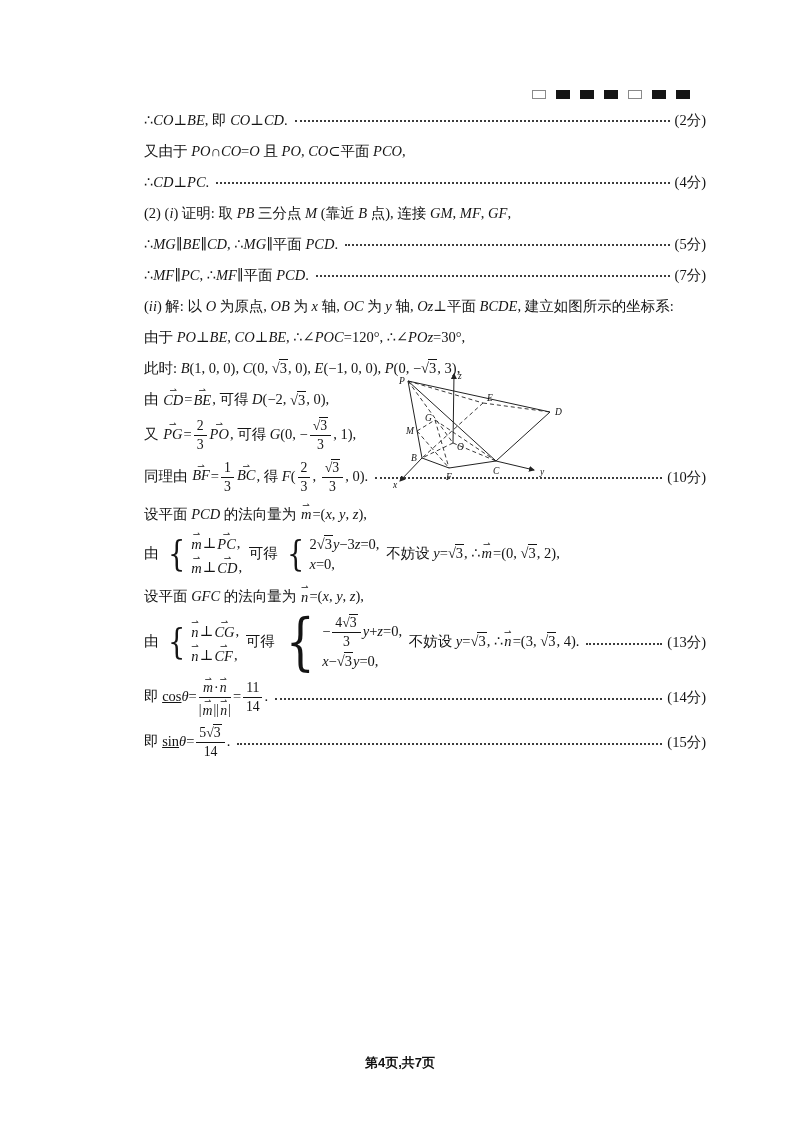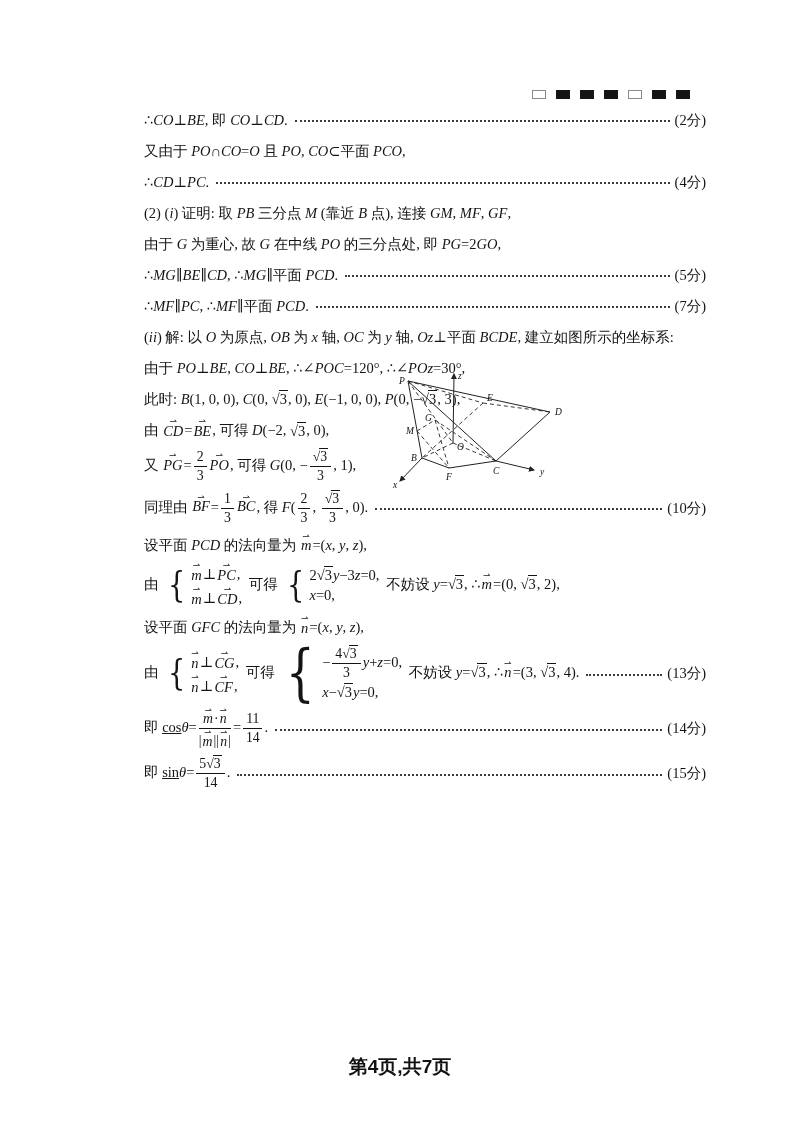--- a/index.html
+++ b/index.html
@@ -39,21 +39,21 @@
                   transform:scaleX(0.75); font-family:"DejaVu Serif",serif; font-weight:400; }
   .cases .brace.tallbrace { font-size:4.2em; }
   .cases .rows { display:inline-flex; flex-direction:column; gap:3px; text-align:left; }
   .cases .row { line-height:1.2; white-space:nowrap; }
 
   .diagram { position:absolute; left:392px; top:368px; }
   .dlabel { font-family:"Liberation Serif","DejaVu Serif",serif; font-style:italic;
             font-size:9.5px; fill:#111; }
   .footer { position:absolute; top:1054px; left:0; width:100%; text-align:center;
             font-family:"Liberation Sans","DejaVu Sans",sans-serif;
-            font-weight:bold; font-size:19px; color:#111; }
+            font-weight:bold; font-size:13px; color:#111; }
 </style>
 </head>
 <body>
 
 <div class="marks">
     <span class="mark outline"></span>
     <span class="mark filled"></span>
     <span class="mark filled"></span>
     <span class="mark filled"></span>
     <span class="mark outline"></span>
@@ -70,23 +70,20 @@
     <div class="line">
       <span class="mtext">又由于 <span class="it">P</span><span class="it">O</span>∩<span class="it">C</span><span class="it">O</span>=<span class="it">O</span> 且 <span class="it">P</span><span class="it">O</span>, <span class="it">C</span><span class="it">O</span>⊂平面 <span class="it">P</span><span class="it">C</span><span class="it">O</span>,</span>
     </div>
     <div class="line">
       <span class="mtext">∴<span class="it">C</span><span class="it">D</span>⊥<span class="it">P</span><span class="it">C</span>.</span>
       <span class="leader"></span>
       <span class="score">(4分)</span>
     </div>
     <div class="line">
       <span class="mtext">(2) (<span class="it">i</span>) 证明: 取 <span class="it">P</span><span class="it">B</span> 三分点 <span class="it">M</span> (靠近 <span class="it">B</span> 点), 连接 <span class="it">G</span><span class="it">M</span>, <span class="it">M</span><span class="it">F</span>, <span class="it">G</span><span class="it">F</span>,</span>
-    </div>
-    <div class="line">
-      <span class="mtext">由于 <span class="it">G</span> 为重心, 故 <span class="it">G</span> 在中线 <span class="it">P</span><span class="it">O</span> 的三分点处, 即 <span class="it">P</span><span class="it">G</span>=2<span class="it">G</span><span class="it">O</span>,</span>
     </div>
     <div class="line">
       <span class="mtext">∴<span class="it">M</span><span class="it">G</span>∥<span class="it">B</span><span class="it">E</span>∥<span class="it">C</span><span class="it">D</span>, ∴<span class="it">M</span><span class="it">G</span>∥平面 <span class="it">P</span><span class="it">C</span><span class="it">D</span>.</span>
       <span class="leader"></span>
       <span class="score">(5分)</span>
     </div>
     <div class="line">
       <span class="mtext">∴<span class="it">M</span><span class="it">F</span>∥<span class="it">P</span><span class="it">C</span>, ∴<span class="it">M</span><span class="it">F</span>∥平面 <span class="it">P</span><span class="it">C</span><span class="it">D</span>.</span>
       <span class="leader"></span>
       <span class="score">(7分)</span>

